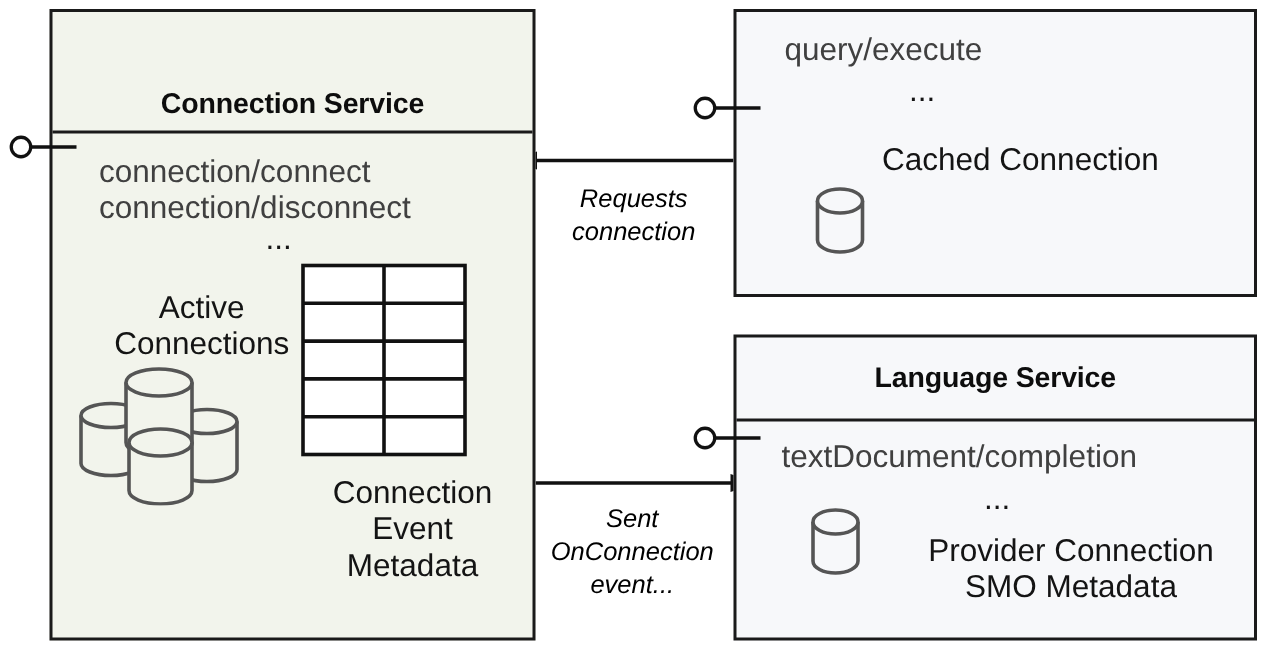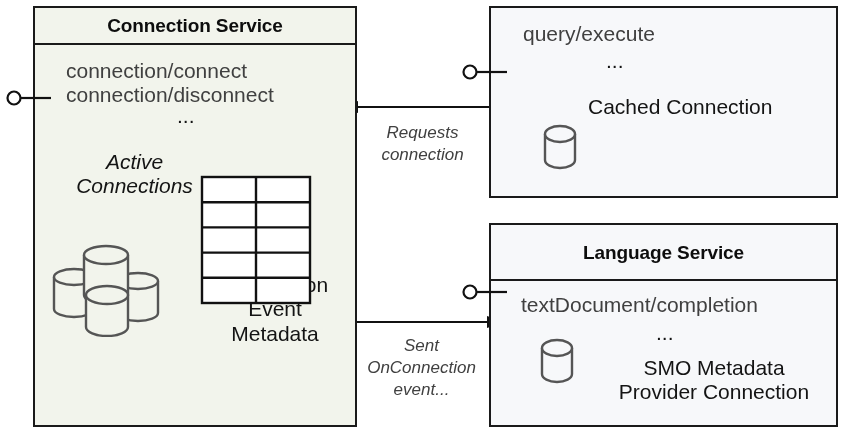--- a/index.html
+++ b/index.html
@@ -37,21 +37,21 @@
   .box-body{
     position:relative;
     flex:1;
     box-sizing:border-box;
   }
 
   #connection-service{
     left:33px;top:6px;width:324px;height:421px;
     background:#f2f4ec;
   }
-  #connection-service .box-header{height:37px;}
+  #connection-service .box-header{height:37px;margin-top:44px;}
 
   #query-service{
     left:489px;top:6px;width:349px;height:192px;
     background:#f7f8fa;
   }
   #query-service .box-header{height:37px;}
 
   #language-service{
     left:489px;top:223px;width:349px;height:204px;
     background:#f7f8fa;
@@ -76,21 +76,21 @@
     position:absolute;
     font-size:21px;
     color:#141414;
     text-align:center;
     line-height:1.16;
   }
 
   
   #cs-iface{left:31px;top:14px;}
   #cs-ellipsis{left:142px;top:60px;}
-  #cs-active-label{left:12px;top:105px;width:175px;font-style:italic;}
+  #cs-active-label{left:12px;top:105px;width:175px;}
   #cs-callback-label{left:160px;top:228px;width:160px;}
 
   
   #qs-iface{left:32px;top:14px;}
   #qs-ellipsis{left:115px;top:42px;}
   #qs-cached-label{left:97px;top:87px;}
 
   
   #ls-iface{left:30px;top:12px;text-align:right;}
   #ls-ellipsis{left:165px;top:41px;}
@@ -98,21 +98,21 @@
 
   
   .lollipop{position:absolute;z-index:9;}
 
   
   .conn-svg{position:absolute;left:0;top:0;width:846px;height:436px;z-index:3;pointer-events:none;}
   .conn-label{
     position:absolute;
     font-style:italic;
     font-size:17px;
-    color:#404040;
+    color:#000000;
     text-align:center;
     line-height:1.28;
     z-index:4;
   }
   #label-requests{left:360px;top:122px;width:125px;}
   #label-sent{left:356px;top:335px;width:131px;}
 
   
   .icon{position:absolute;z-index:6;}
   #cluster-icon{left:48px;top:243px;}
@@ -227,22 +227,22 @@
       <ellipse cx="18" cy="10" rx="15" ry="8"></ellipse>
     </g>
   </svg>
 
   <div class="box" id="language-service">
     <div class="box-header">Language Service</div>
     <div class="box-body">
       <div class="iface-line" id="ls-iface">textDocument/completion</div>
       <div class="ellipsis" id="ls-ellipsis">...</div>
       <div class="caption" id="ls-smo-label">
+        <div>Provider Connection</div>
         <div>SMO Metadata</div>
-        <div>Provider Connection</div>
       </div>
     </div>
   </div>
 
   <svg class="icon" id="ls-cyl" style="width:36px;height:46px;" viewBox="0 0 36 46">
     <g fill="#f7f8fa" stroke="#555555" stroke-width="2.4" stroke-linejoin="round">
       <path d="M 3 10 L 3 36 A 15 8 0 0 0 33 36 L 33 10"></path>
       <ellipse cx="18" cy="10" rx="15" ry="8"></ellipse>
     </g>
   </svg>

